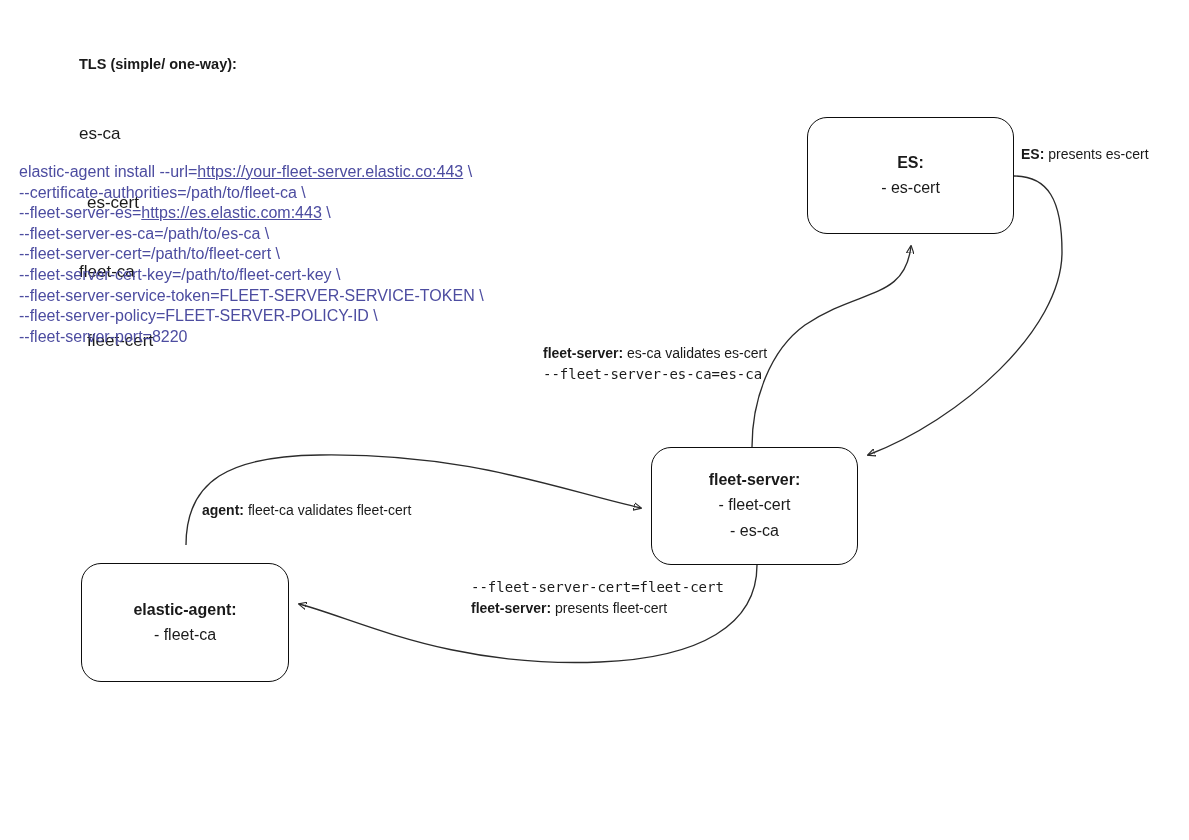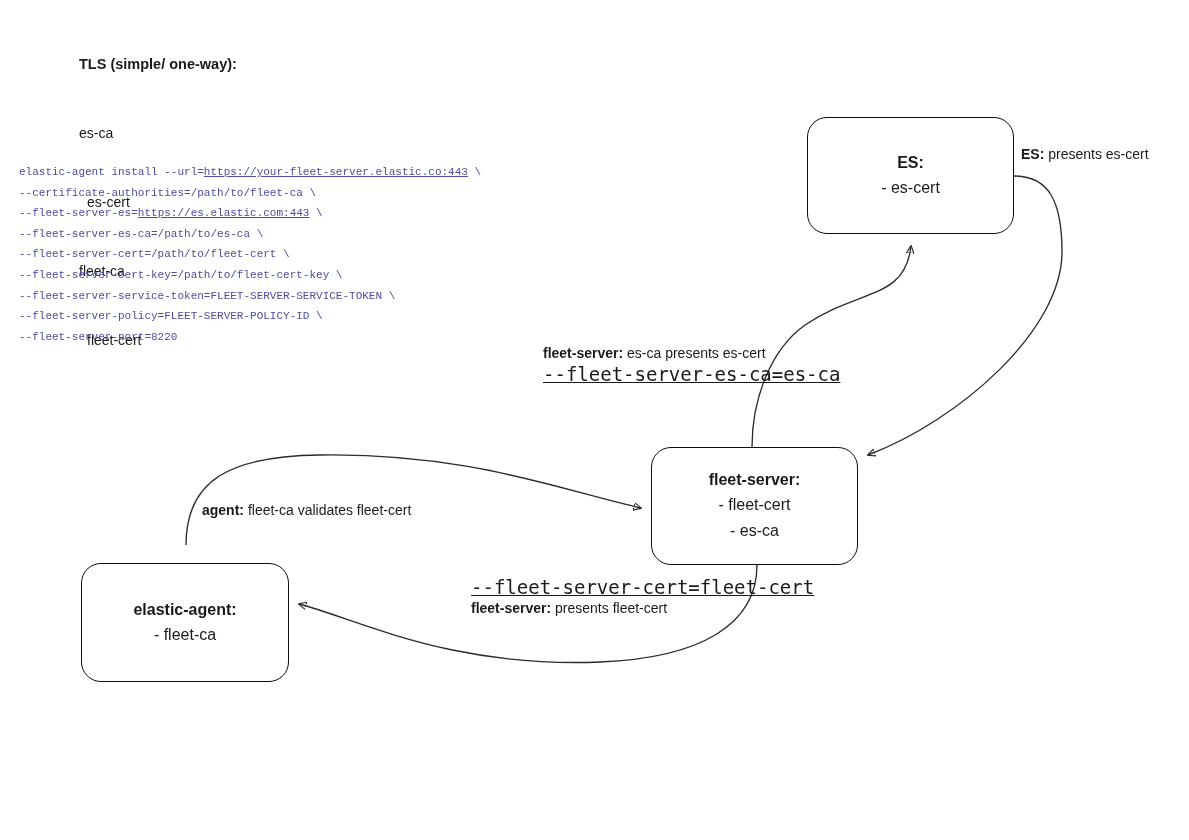--- a/index.html
+++ b/index.html
@@ -31,33 +31,33 @@
     color: #1a1a1a;
     white-space: pre;
   }
   #legend .legend-title {
     font-weight: bold;
     font-size: 14.5px;
     display: block;
   }
   #legend .legend-line {
     display: block;
-    font-size: 14px;
+    font-size: 17px;
   }
   #legend .legend-line.indent {
     padding-left: 8px;
   }
 
   
   #code-block {
     position: absolute;
     left: 19px;
     top: 162px;
-    font-family: Liberation Mono, monospace;
-    font-size: 11px;
+    font-family: Liberation Sans, sans-serif;
+    font-size: 16px;
     line-height: 20.6px;
     color: #4c4ca0;
     white-space: pre;
   }
   #code-block .code-line {
     display: block;
     white-space: pre;
   }
   #code-block .lnk {
     text-decoration: underline;
@@ -105,24 +105,23 @@
     white-space: nowrap;
   }
   .edge-label .lbl-line {
     display: block;
     font-size: 14px;
     line-height: 21px;
   }
   .edge-label .lbl-bold { font-weight: bold; }
   .edge-label .mono {
     font-family: "DejaVu Sans Mono", monospace;
-    font-size: 19px;
+    font-size: 14px;
     line-height: 21px;
     letter-spacing: 0px;
-    text-decoration: underline;
   }
 
   #label-es-presents   { left: 1021px; top: 144px; }
   #label-fs-validates  { left: 543px;  top: 343px; }
   #label-agent-valid   { left: 202px;  top: 500px; }
   #label-fs-presents   { left: 471px;  top: 577px; }
 
   
   #edges {
     position: absolute;
@@ -188,21 +187,21 @@
   <div class="node" id="node-agent">
     <div class="node-title">elastic-agent:</div>
     <div class="node-item">- fleet-ca</div>
   </div>
 
   <div class="edge-label" id="label-es-presents">
     <span class="lbl-line"><span class="lbl-bold">ES:</span><span> presents es-cert</span></span>
   </div>
 
   <div class="edge-label" id="label-fs-validates">
-    <span class="lbl-line"><span class="lbl-bold">fleet-server:</span><span> es-ca presents es-cert</span></span>
+    <span class="lbl-line"><span class="lbl-bold">fleet-server:</span><span> es-ca validates es-cert</span></span>
     <span class="lbl-line mono">--fleet-server-es-ca=es-ca</span>
   </div>
 
   <div class="edge-label" id="label-agent-valid">
     <span class="lbl-line"><span class="lbl-bold">agent:</span><span> fleet-ca validates fleet-cert</span></span>
   </div>
 
   <div class="edge-label" id="label-fs-presents">
     <span class="lbl-line mono">--fleet-server-cert=fleet-cert</span>
     <span class="lbl-line"><span class="lbl-bold">fleet-server:</span><span> presents fleet-cert</span></span>

